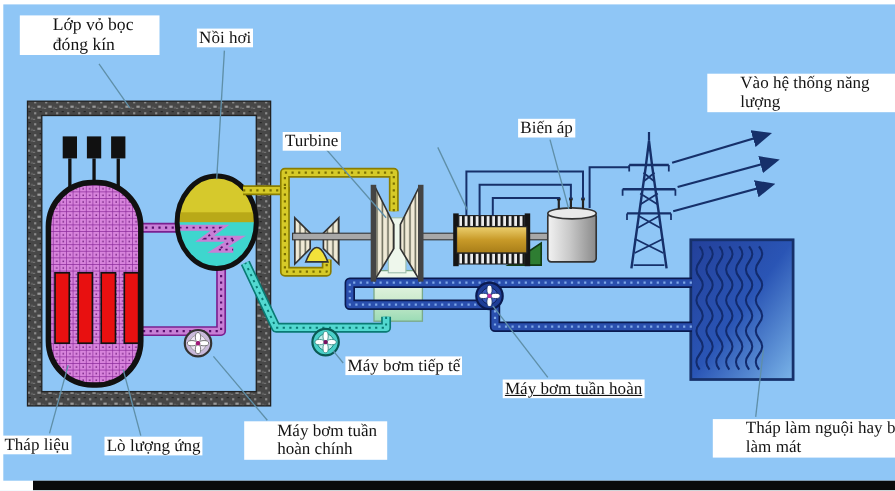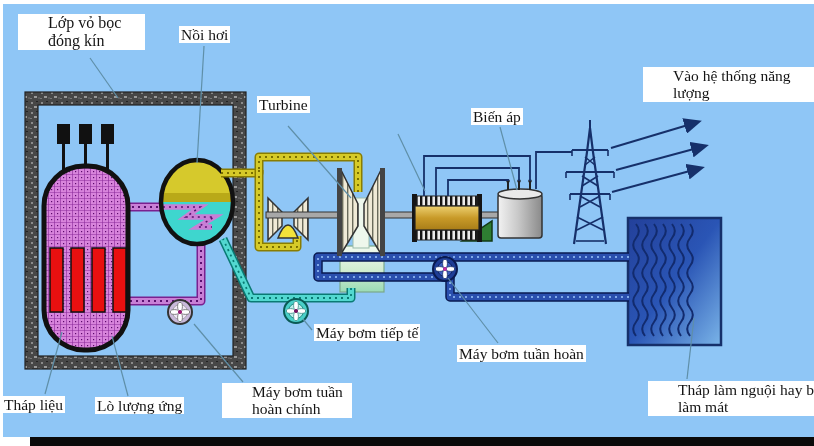--- a/index.html
+++ b/index.html
@@ -260,23 +260,23 @@
     <line x1="312" y1="330" x2="303" y2="319"></line>
     <line x1="498" y1="343" x2="448" y2="278"></line>
     <line x1="687" y1="379" x2="694" y2="318"></line>
   </g>
 
   <rect x="30" y="437" width="784" height="9" fill="#0a0a0a"></rect>
 </svg>
 
 <div class="lbl wrap" style="left:18px;top:14px;width:95px;font-size:16px;">Lớp vỏ bọc đóng kín</div>
 <div class="lbl" style="left:179px;top:26px;">Nồi hơi</div>
-<div class="lbl" style="left:257px;top:96px;">Turbine</div>
+<div class="lbl" style="left:257px;top:120px;">Turbine</div>
 <div class="lbl" style="left:471px;top:108px;">Biến áp</div>
 <div class="lbl wrap" style="left:643px;top:67px;width:148px;">Vào hệ thống năng lượng</div>
 <div class="lbl" style="left:2px;top:396px;">Tháp liệu</div>
 <div class="lbl" style="left:95px;top:397px;">Lò lượng ứng</div>
 <div class="lbl" style="left:314px;top:324px;">Máy bơm tiếp tế</div>
 <div class="lbl wrap" style="left:222px;top:383px;width:98px;">Máy bơm tuần hoàn chính</div>
-<div class="lbl" style="left:457px;top:345px;">Máy bơm tuần hoàn</div>
+<div class="lbl" style="left:457px;top:345px;text-decoration:underline;">Máy bơm tuần hoàn</div>
 <div class="lbl wrap" style="left:648px;top:381px;width:152px;">Tháp làm nguội hay bể làm mát</div>
 
 </div>
 
 </body></html>

